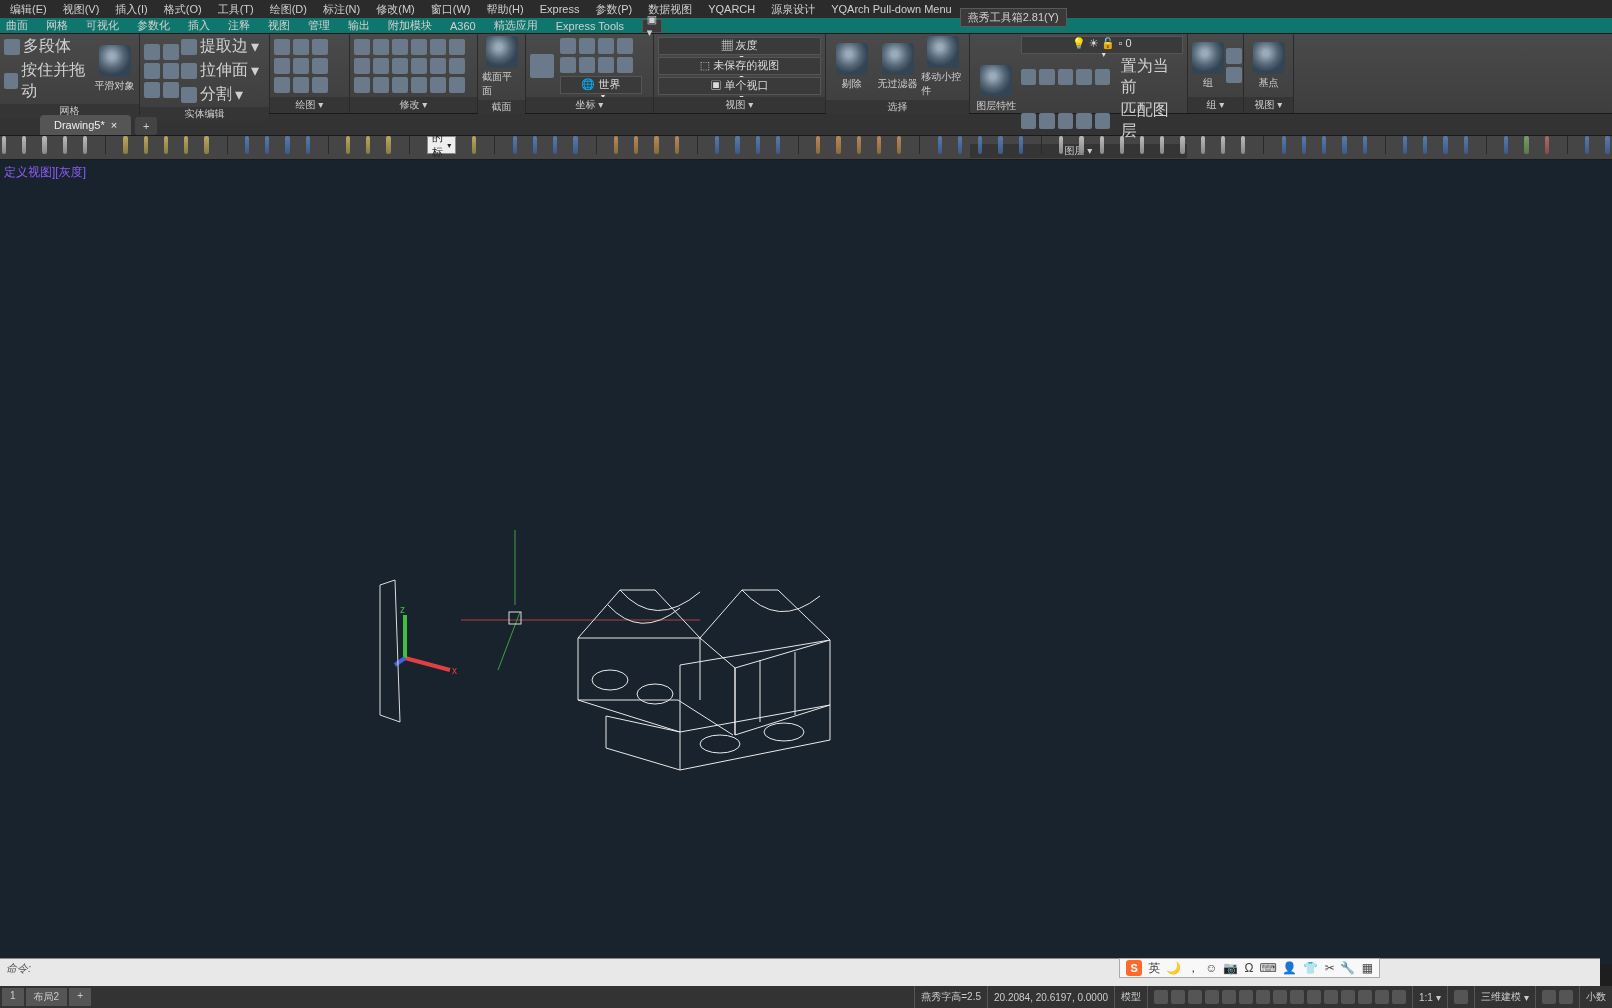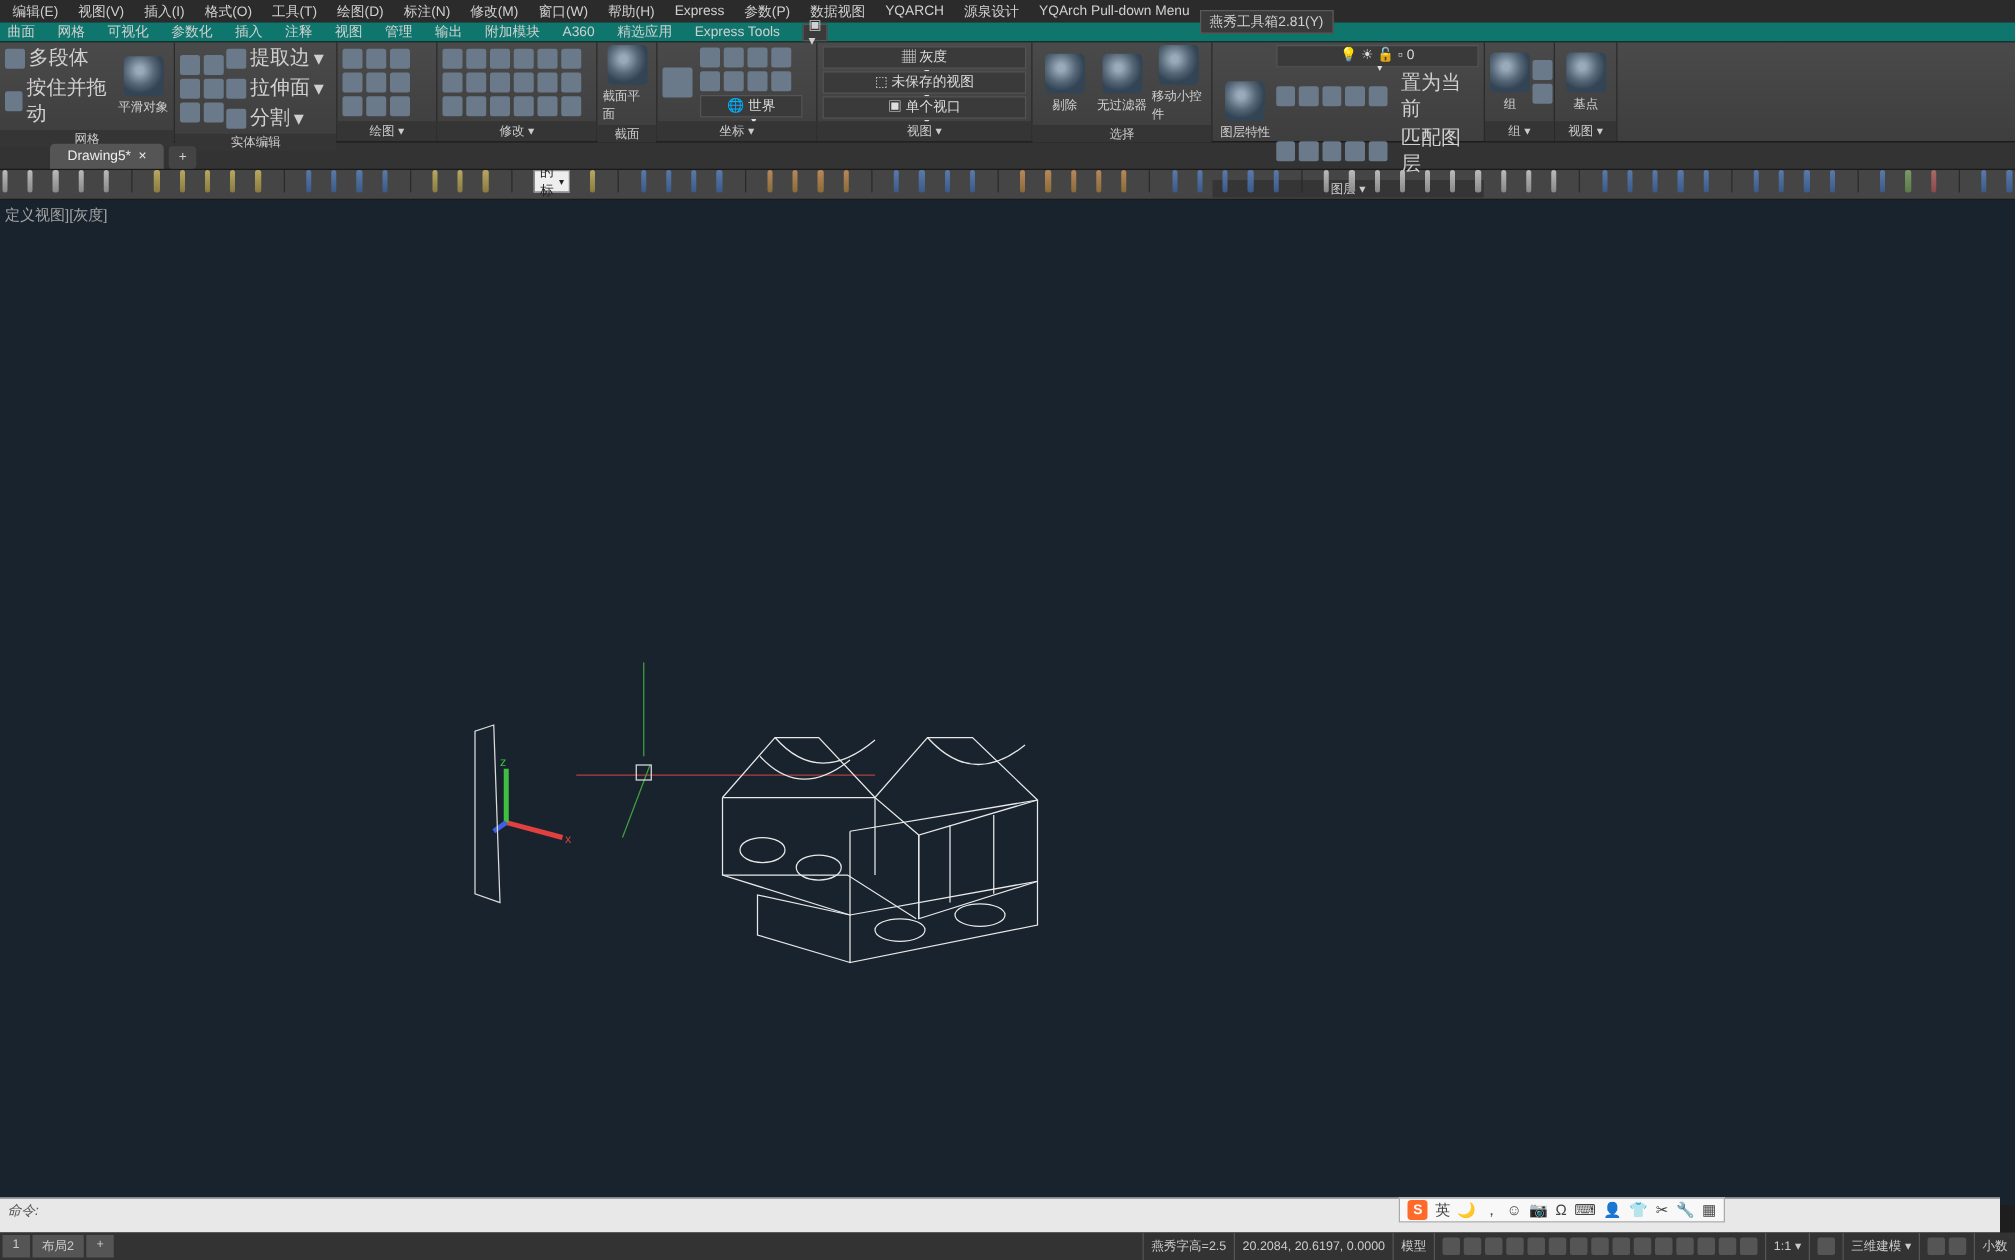--- a/index.html
+++ b/index.html
@@ -42,21 +42,21 @@
 .tbtn.b { background: linear-gradient(#5a7aaa, #3a5a8a); }
 .tbtn.g { background: linear-gradient(#7a9a6a, #5a7a4a); }
 .tbtn.o { background: linear-gradient(#b8885a, #8a6a3a); }
 .tbtn.r { background: linear-gradient(#aa6a6a, #8a4a4a); }
 .tbtn.c { background: linear-gradient(#bbb, #888); }
 .tsep { width: 1px; height: 18px; background: #2a2a2a; margin: 0 2px; }
 .tcombo { height: 18px; width: 92px; background: #eee; color: #222; font-size: 11px; padding: 0 4px; display: flex; align-items: center; justify-content: space-between; border: 1px solid #888; }
 
 
 .drawarea { position: absolute; top: 160px; left: 0; right: 0; bottom: 44px; background: #19232d; }
-.viewlabel { position: absolute; top: 4px; left: 4px; color: #a3a3a3; font-size: 12px; }
+.viewlabel { position: absolute; top: 4px; left: 4px; color: #8b5cf6; font-size: 12px; }
 .drawarea svg { position: absolute; top: 0; left: 0; }
 
 
 .cmdarea { position: absolute; bottom: 22px; left: 0; right: 12px; height: 28px; background: #e8e8e8; color: #555; font-size: 11px; padding: 2px 6px; font-style: italic; border-top: 1px solid #888; }
 
 
 .ime { position: absolute; bottom: 30px; right: 232px; height: 20px; background: #f8f8f8; border: 1px solid #aaa; display: flex; align-items: center; gap: 6px; padding: 0 6px; font-size: 12px; color: #444; }
 .ime .sogou { width: 16px; height: 16px; background: #ff6a2a; color: #fff; font-weight: bold; display: flex; align-items: center; justify-content: center; border-radius: 3px; font-size: 11px; }
 .ime span { cursor: default; } 
 .status { position: absolute; bottom: 0; left: 0; right: 0; height: 22px; background: #333; display: flex; align-items: center; font-size: 10px; color: #ccc; }

